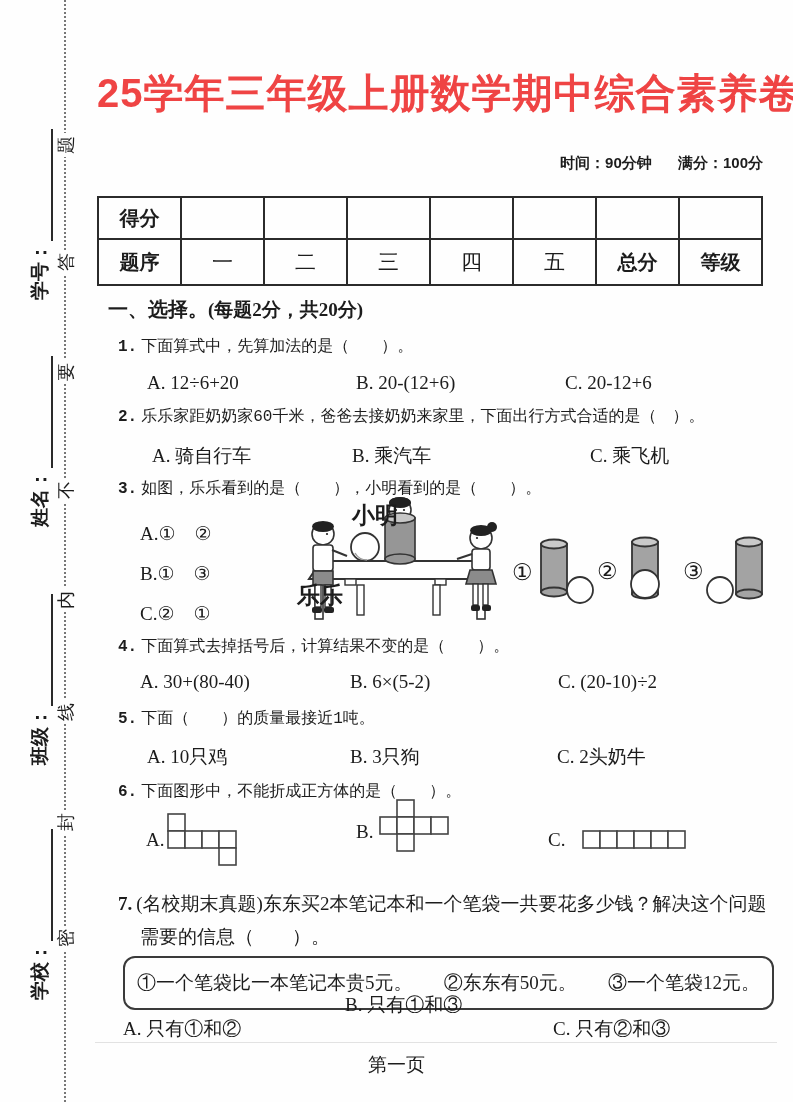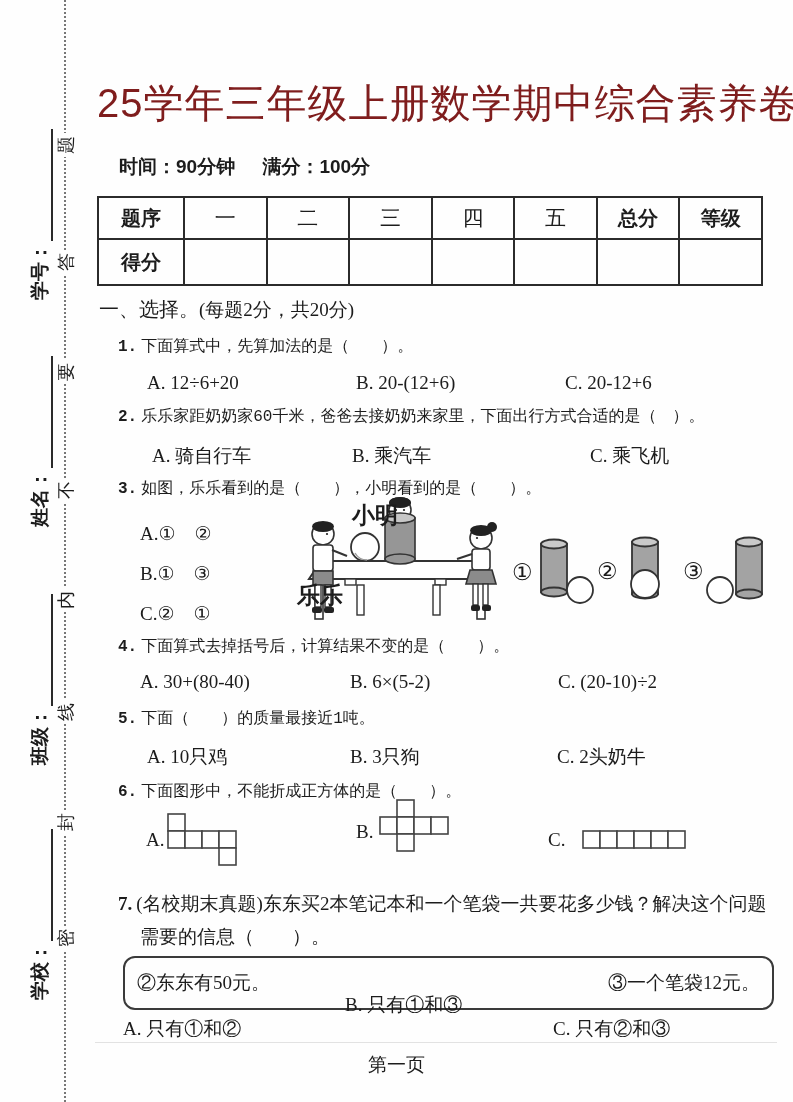--- a/index.html
+++ b/index.html
@@ -31,50 +31,50 @@
     font-size:19px; font-weight:bold;
     font-family:"Liberation Sans","DejaVu Sans",sans-serif;
   }
   .stu-field .blank {
     flex:0 0 112px; height:100%;
     border-bottom:2px solid #2a2a2a; margin-left:2px;
   }
 
   
   .title {
-    left:97px; top:76px; width:666px; text-align:center;
+    left:97px; top:66px; width:666px; text-align:center;
     font-family:"Liberation Sans","DejaVu Sans",sans-serif;
-    font-weight:normal; font-size:40px; letter-spacing:1px; color:#7f1d1d;
+    font-weight:bold; font-size:40px; letter-spacing:1px; color:#ef4444;
     white-space:nowrap;
   }
   .meta {
-    left:97px; top:154px; width:666px; text-align:left;
+    left:97px; top:154px; width:666px; text-align:right;
     font-family:"Liberation Sans","DejaVu Sans",sans-serif;
-    font-weight:bold; font-size:19px;
+    font-weight:bold; font-size:15px;
   }
   .meta span { margin-left:22px; }
 
   
   table.score {
     position:absolute; left:97px; top:196px; width:666px;
     border-collapse:collapse; table-layout:fixed;
   }
   table.score td {
     border:2px solid #2b2b2b; text-align:center; vertical-align:middle;
     height:42px; font-size:20px;
   }
   table.score tr:last-child td { height:46px; }
   table.score td.hd {
     font-family:"Liberation Sans","DejaVu Sans",sans-serif; font-weight:bold;
   }
   table.score td.kai { font-family:"Liberation Serif","DejaVu Serif",serif; font-size:21px; }
 
   
   .sect {
-    left:99px; top:296px; font-size:20px; font-weight:normal;
+    left:108px; top:296px; font-size:20px; font-weight:bold;
     font-family:"Liberation Sans","DejaVu Sans",sans-serif; white-space:nowrap;
   }
   .sect .note { font-family:"Liberation Serif","DejaVu Serif",serif; font-size:19px; }
   .qline { font-size:16px; white-space:nowrap;font-family:Liberation Mono, monospace; }
   .qnum { font-weight:bold; margin-right:4px; }
   .opt { position:absolute; font-size:19px; white-space:nowrap; }
   .q7wrap { left:118px; top:888px; width:658px; font-size:19px; line-height:1.72; }
   .q7wrap .hang { padding-left:22px; text-indent:-22px; }
   .infobox {
     left:123px; top:956px; width:651px; height:54px;
@@ -123,38 +123,38 @@
 
 <div class="abs title">25学年三年级上册数学期中综合素养卷</div>
 <div class="abs meta">
   <span>时间：90分钟</span>
   <span>满分：100分</span>
 </div>
 
 <table class="score">
   <tbody>
       <tr>
+    <td class="hd">得分</td>
+    <td></td>
+    <td></td>
+    <td></td>
+    <td></td>
+    <td></td>
+    <td></td>
+    <td></td>
+  </tr>
+  <tr>
     <td class="hd" style="width:86px">题序</td>
     <td class="kai">一</td>
     <td class="kai">二</td>
     <td class="kai">三</td>
     <td class="kai">四</td>
     <td class="kai">五</td>
     <td class="hd">总分</td>
     <td class="hd">等级</td>
-  </tr>
-  <tr>
-    <td class="hd">得分</td>
-    <td></td>
-    <td></td>
-    <td></td>
-    <td></td>
-    <td></td>
-    <td></td>
-    <td></td>
   </tr>
 </tbody>
   </table>
 
 <div class="abs sect">
   <span>一、选择。</span><span class="note">(每题2分，共20分)</span>
 </div>
 
 <div class="abs qline" style="left:118px; top:336px">
   <span class="qnum">1.</span><span>下面算式中，先算加法的是（　　）。</span>
@@ -316,20 +316,21 @@
       <rect x="86" y="1" width="17" height="17"></rect>
   </g>
 </svg>
 
 <div class="abs q7wrap">
   <div class="hang">
     <span class="qnum">7.</span><span>(名校期末真题)东东买2本笔记本和一个笔袋一共要花多少钱？解决这个问题需要的信息（　　）。</span>
   </div>
 </div>
 <div class="abs infobox">
+  <span>①一个笔袋比一本笔记本贵5元。</span>
   <span>②东东有50元。</span>
   <span>③一个笔袋12元。</span>
 </div>
 <div class="opt" style="left:123px; top:1016px">A. 只有①和②</div>
 <div class="opt" style="left:345px; top:992px">B. 只有①和③</div>
 <div class="opt" style="left:553px; top:1016px">C. 只有②和③</div>
 
 <div class="abs baseline-artifact"></div>
 <div class="abs footer">第一页</div>
 

